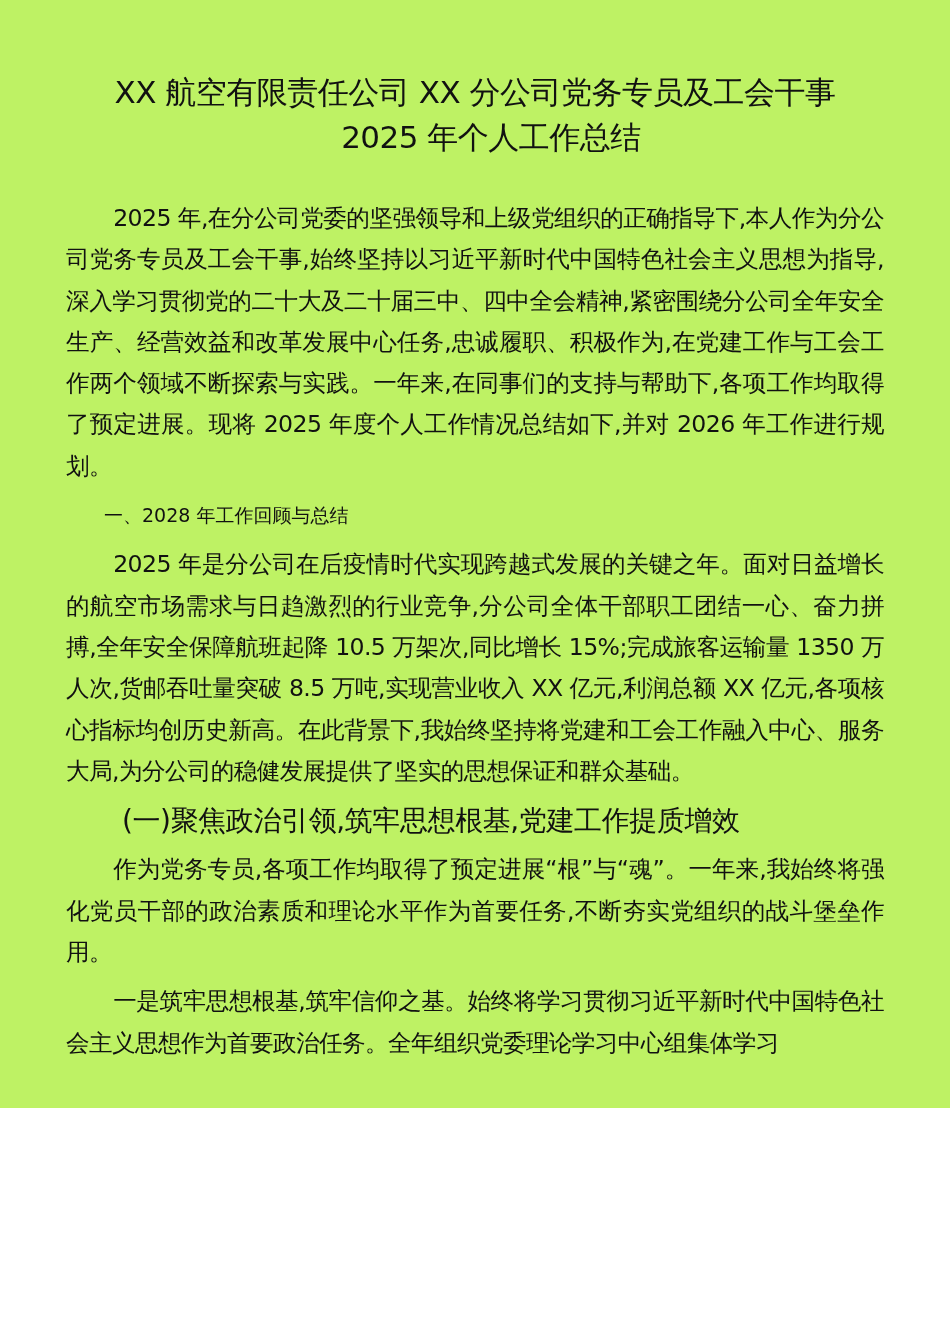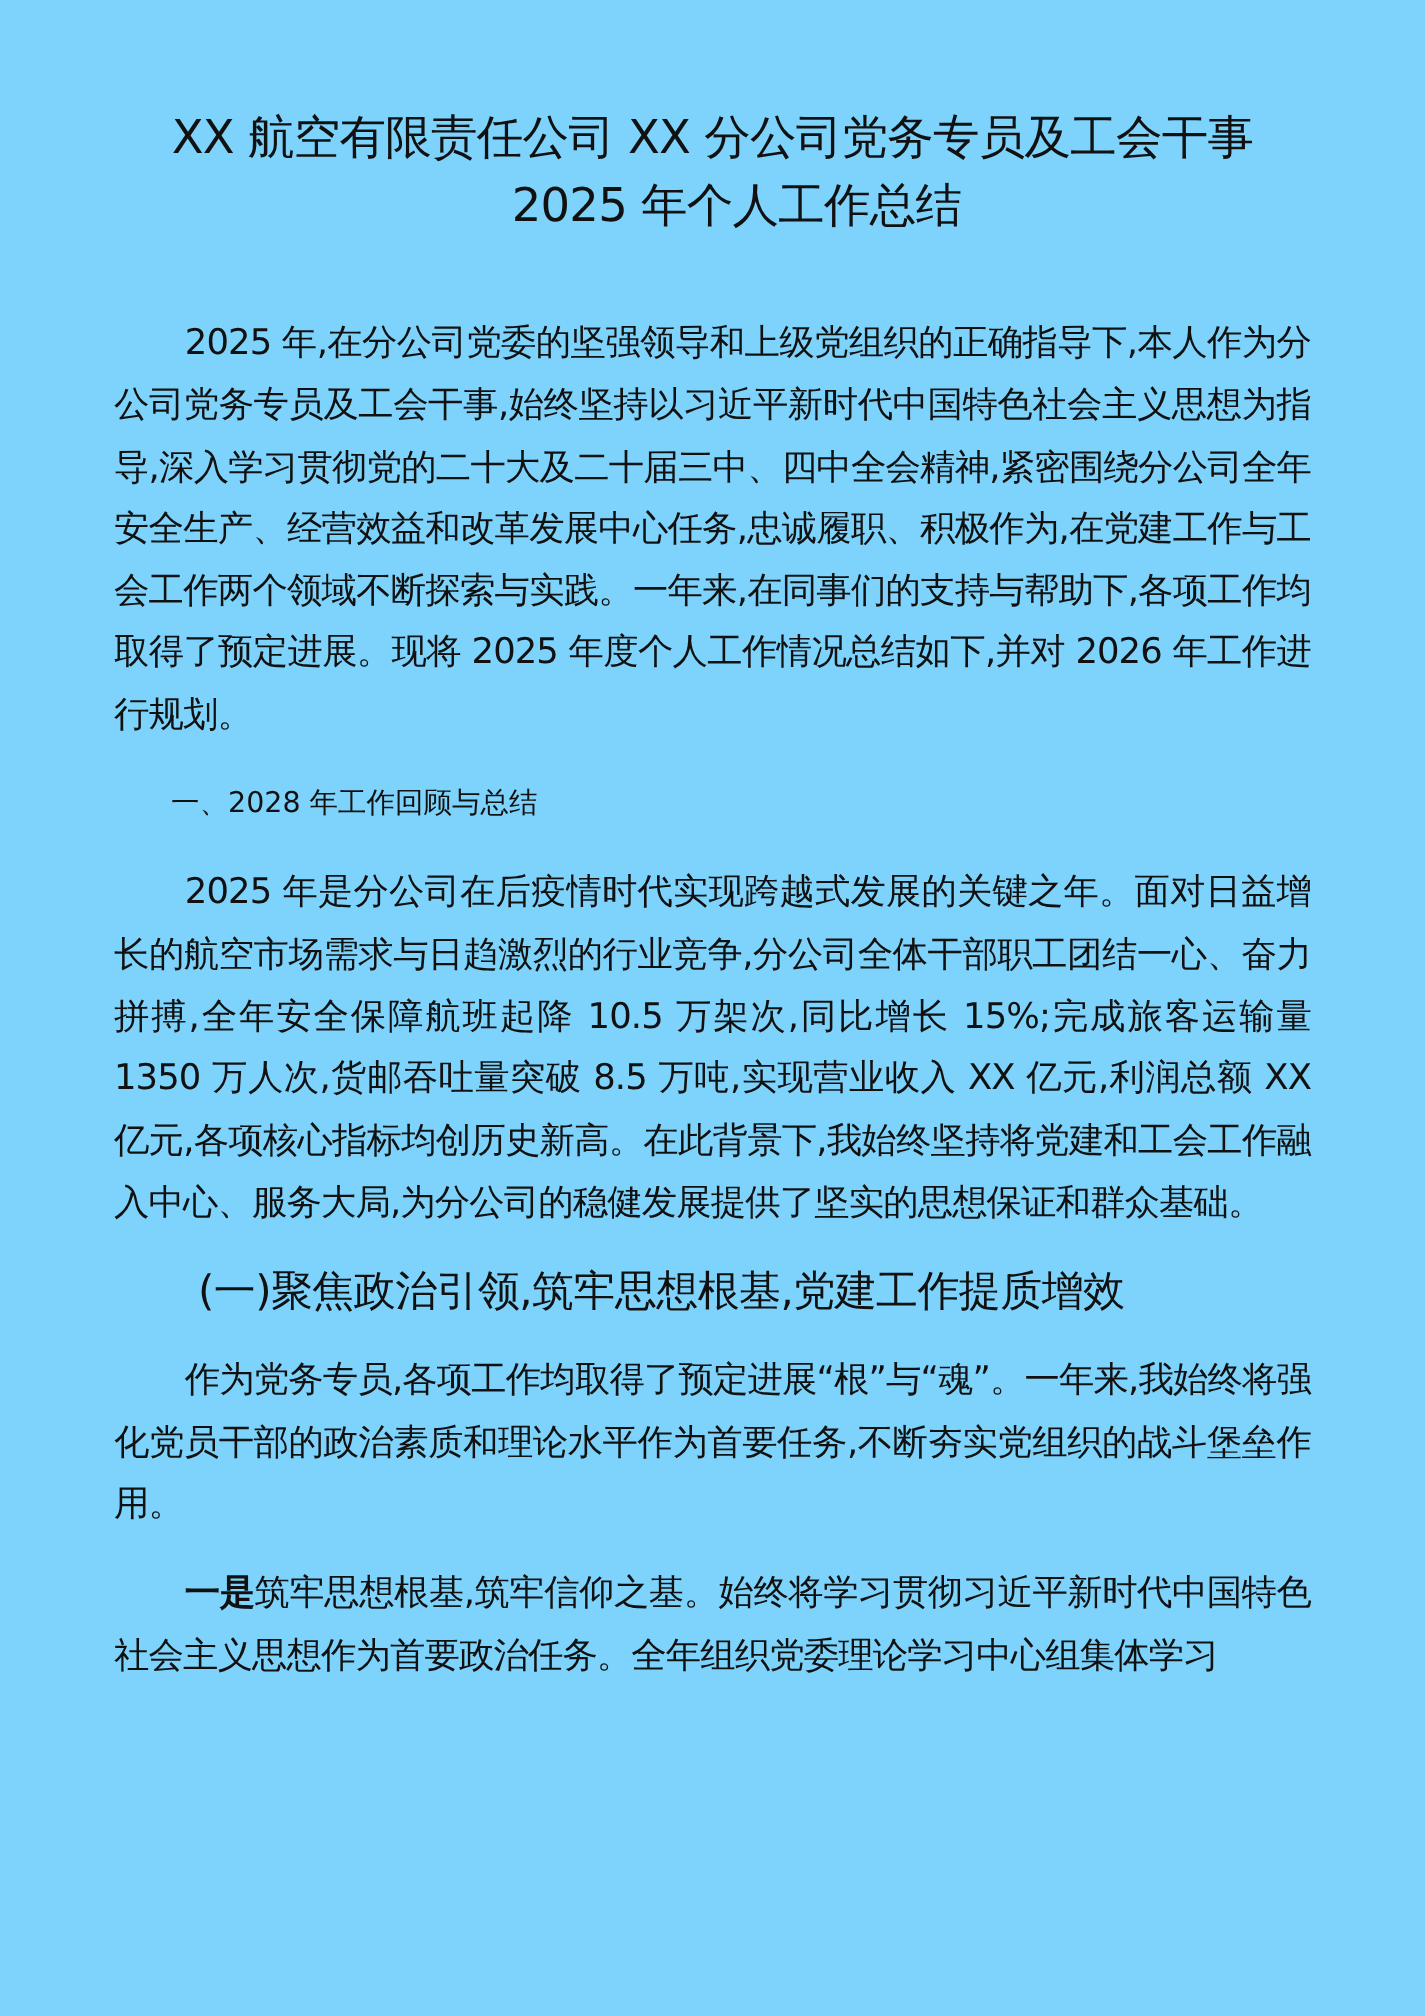--- a/index.html
+++ b/index.html
@@ -1,29 +1,29 @@
 <!DOCTYPE html>
 <html><head>
 <meta charset="utf-8">
 <style>
   html, body { margin: 0; padding: 0; background: #ffffff; }
   body { width: 950px; height: 1344px; overflow: hidden; position: relative;
          font-family: "DejaVu Sans", "Liberation Sans", sans-serif; color: #111111; }
-  .page { position: absolute; left: 0; top: 0; width: 950px; height: 1344px; background: #7dd3fc; }
+  .page { position: absolute; left: 0; top: 0; width: 950px; height: 1108px; background: #bef264; }
   .title { position: absolute; left: 0; width: 950px; text-align: center;
            font-size: 31px; line-height: 44px; letter-spacing: -0.5px; color: #111; }
   .title.l1 { top: 70px; }
   .title.l2 { top: 115px; margin-left: 16px; }
   .body { position: absolute; left: 58px; width: 834px; top: 190px;
           font-size: 23.6px; line-height: 41.3px; text-align: justify;
           text-align-last: left; letter-spacing: -0.6px; }
-  .body p { margin: 18px; text-indent: 2em; }
+  .body p { margin: 8px; text-indent: 2em; }
   .body p.heading1 { font-size: 19px; letter-spacing: 0; }
   .body p.heading2 { font-size: 28px; letter-spacing: -0.4px; }
-  .bold { font-weight: bold; }
+  .bold { font-weight: normal; }
 </style>
 </head>
 <body>
 
 <div class="page">
   <div class="title l1">XX 航空有限责任公司 XX 分公司党务专员及工会干事</div>
   <div class="title l2">2025 年个人工作总结</div>
 
   <div class="body">
     <p>2025 年,在分公司党委的坚强领导和上级党组织的正确指导下,本人作为分公司党务专员及工会干事,始终坚持以习近平新时代中国特色社会主义思想为指导,深入学习贯彻党的二十大及二十届三中、四中全会精神,紧密围绕分公司全年安全生产、经营效益和改革发展中心任务,忠诚履职、积极作为,在党建工作与工会工作两个领域不断探索与实践。一年来,在同事们的支持与帮助下,各项工作均取得了预定进展。现将 2025 年度个人工作情况总结如下,并对 2026 年工作进行规划。</p>

